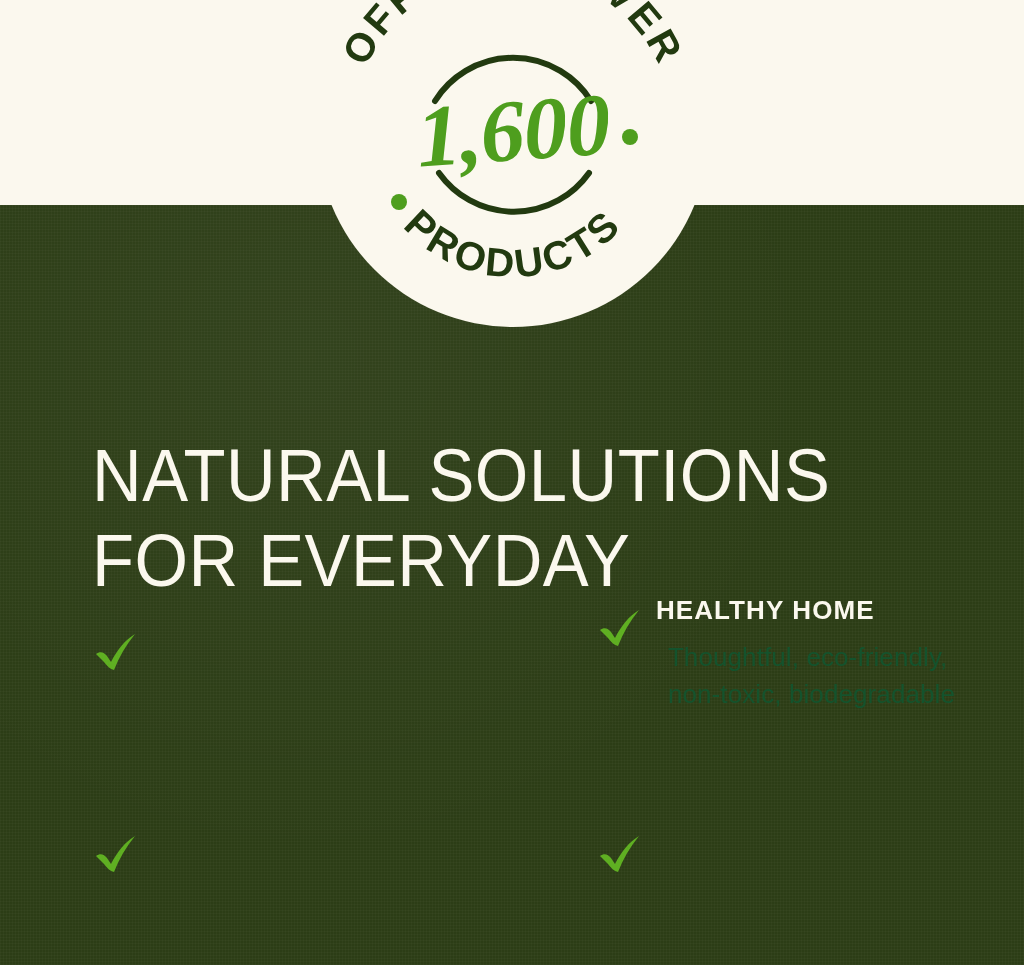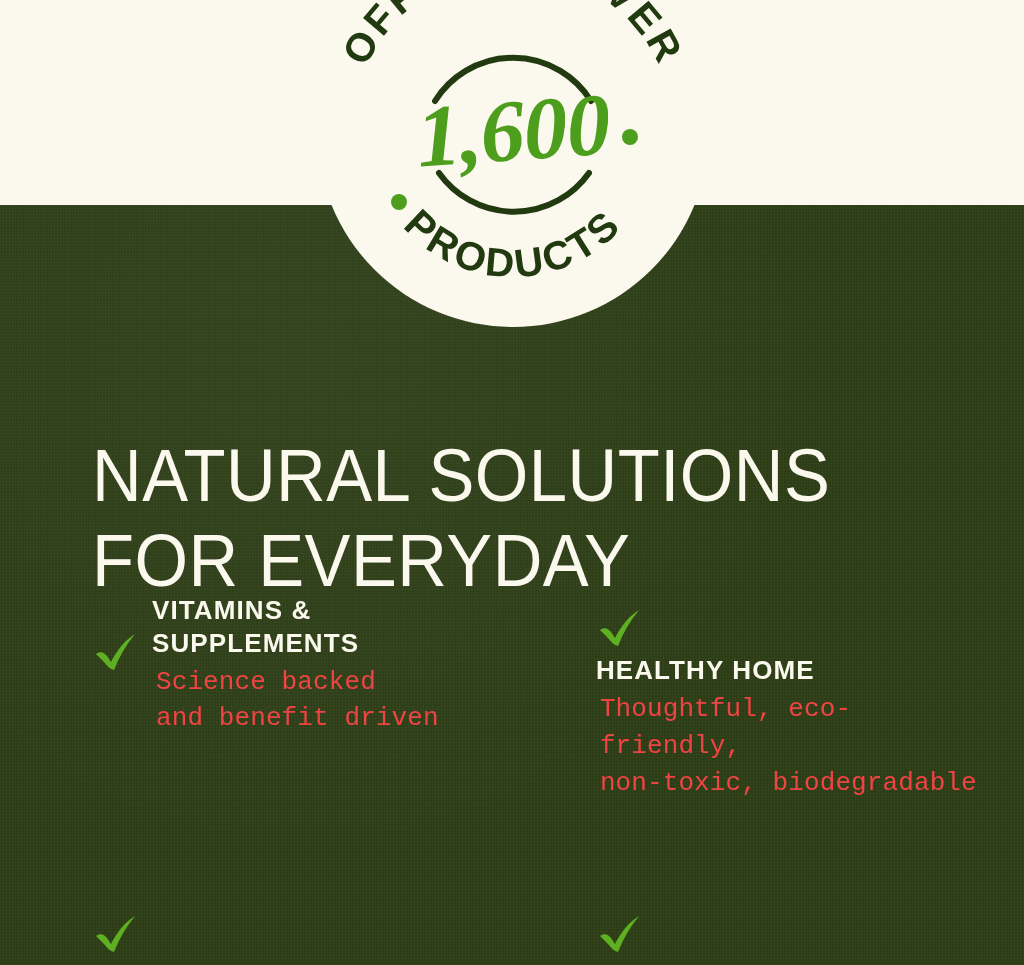--- a/index.html
+++ b/index.html
@@ -106,21 +106,21 @@
   }
   .feat-row { display: flex; }
   .feat-row.row-2 { margin-top: 93px; }
   .feature {
     display: flex;
     align-items: flex-start;
     width: 452px;
     box-sizing: border-box;
   }
   .feature.col-left  { padding-left: 0px; }
-  .feature.col-right { padding-left: 54px; flex-direction: column; }
+  .feature.col-right { padding-left: 54px; }
 
   .check {
     flex: 0 0 auto;
     width: 48px;
     height: 48px;
     margin-top: 36px;
     margin-right: 12px;
   }
   .feature.shift-check .check { margin-top: 12px; }
   .check svg { display: block; width: 48px; height: 48px; }
@@ -130,27 +130,27 @@
     color: #FBF8EE;
     font-family: "Liberation Sans", sans-serif;
     font-size: 26px;
     font-weight: 700;
     letter-spacing: 1.1px;
     line-height: 1.26;
     margin: 0 0 3px 0;
     white-space: pre-line;
   }
   .feat-desc {
-    color: #ef4444;
-    font-family: Liberation Mono, monospace;
+    color: #14532d;
+    font-family: Liberation Sans, sans-serif;
     font-size: 26px;
     font-weight: 400;
     letter-spacing: 0.1px;
     line-height: 1.42;
-    margin: 4px;
+    margin: 12px;
     white-space: pre-line;
   }
 </style>
 </head>
 <body>
 
 <div class="poster">
 
   <div class="cream-band"></div>
   <div class="green-band"></div>
@@ -188,26 +188,20 @@
   <div class="features">
 
     <div class="feat-row row-1">
 
       <div class="feature col-left">
         <span class="check">
           <svg viewBox="0 0 48 48" aria-hidden="true">
             <path d="M4 26 C8 23 12 24 15 28 L19 34 C25 22 33 12 43 6 C34 17 27 29 22 42 C18 41 15 38 12 34 Z" fill="#5FAF22"></path>
           </svg>
         </span>
-        <div class="feat-text">
-          <p class="feat-title">VITAMINS &amp;
-SUPPLEMENTS</p>
-          <p class="feat-desc">Science backed
-and benefit driven</p>
-        </div>
       </div>
 
       <div class="feature col-right shift-check">
         <span class="check">
           <svg viewBox="0 0 48 48" aria-hidden="true">
             <path d="M4 26 C8 23 12 24 15 28 L19 34 C25 22 33 12 43 6 C34 17 27 29 22 42 C18 41 15 38 12 34 Z" fill="#5FAF22"></path>
           </svg>
         </span>
         <div class="feat-text">
           <p class="feat-title">HEALTHY HOME</p>

